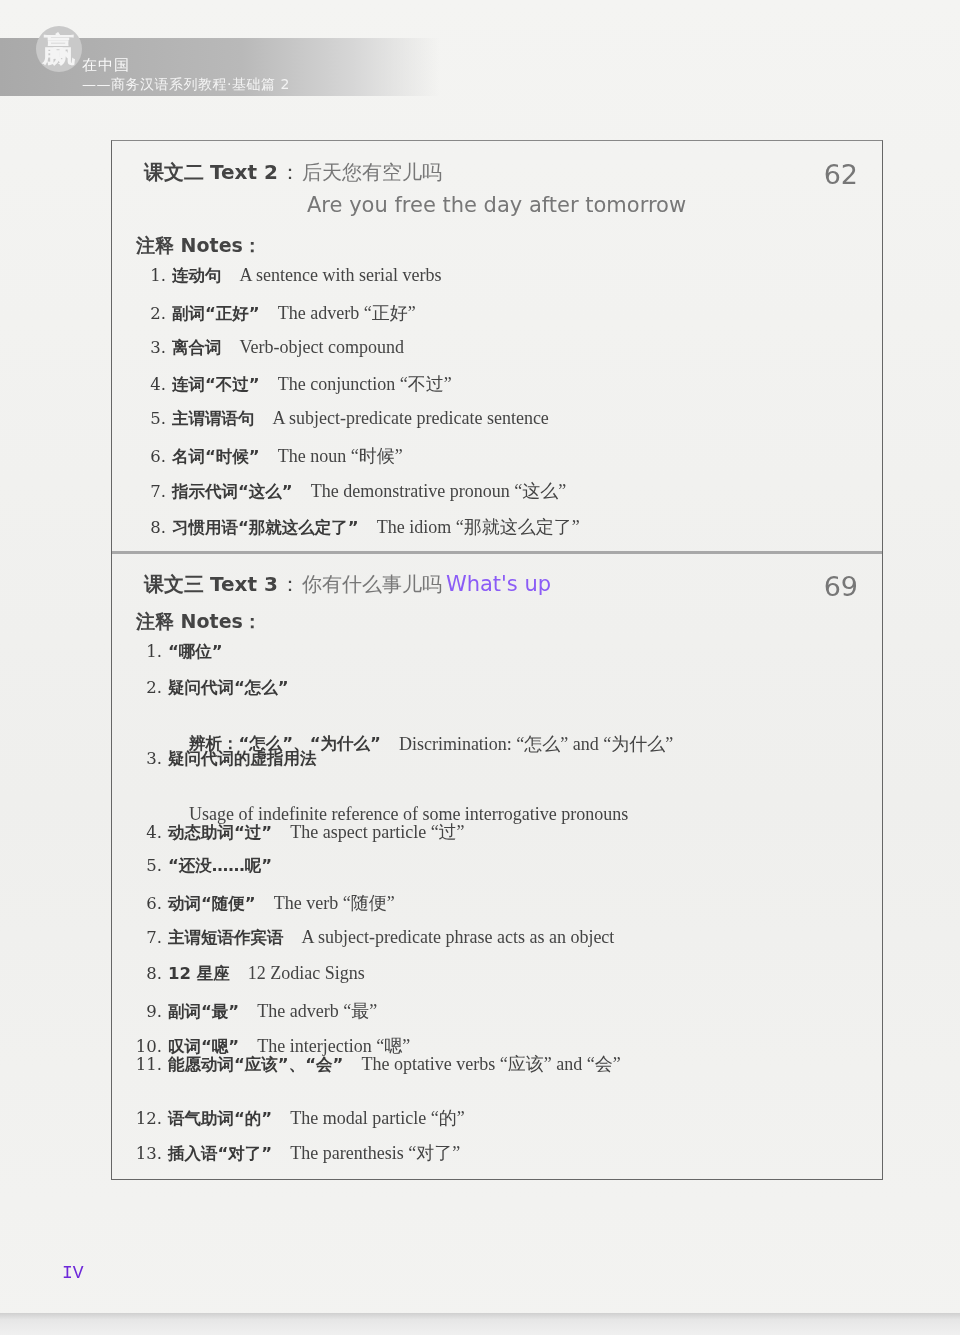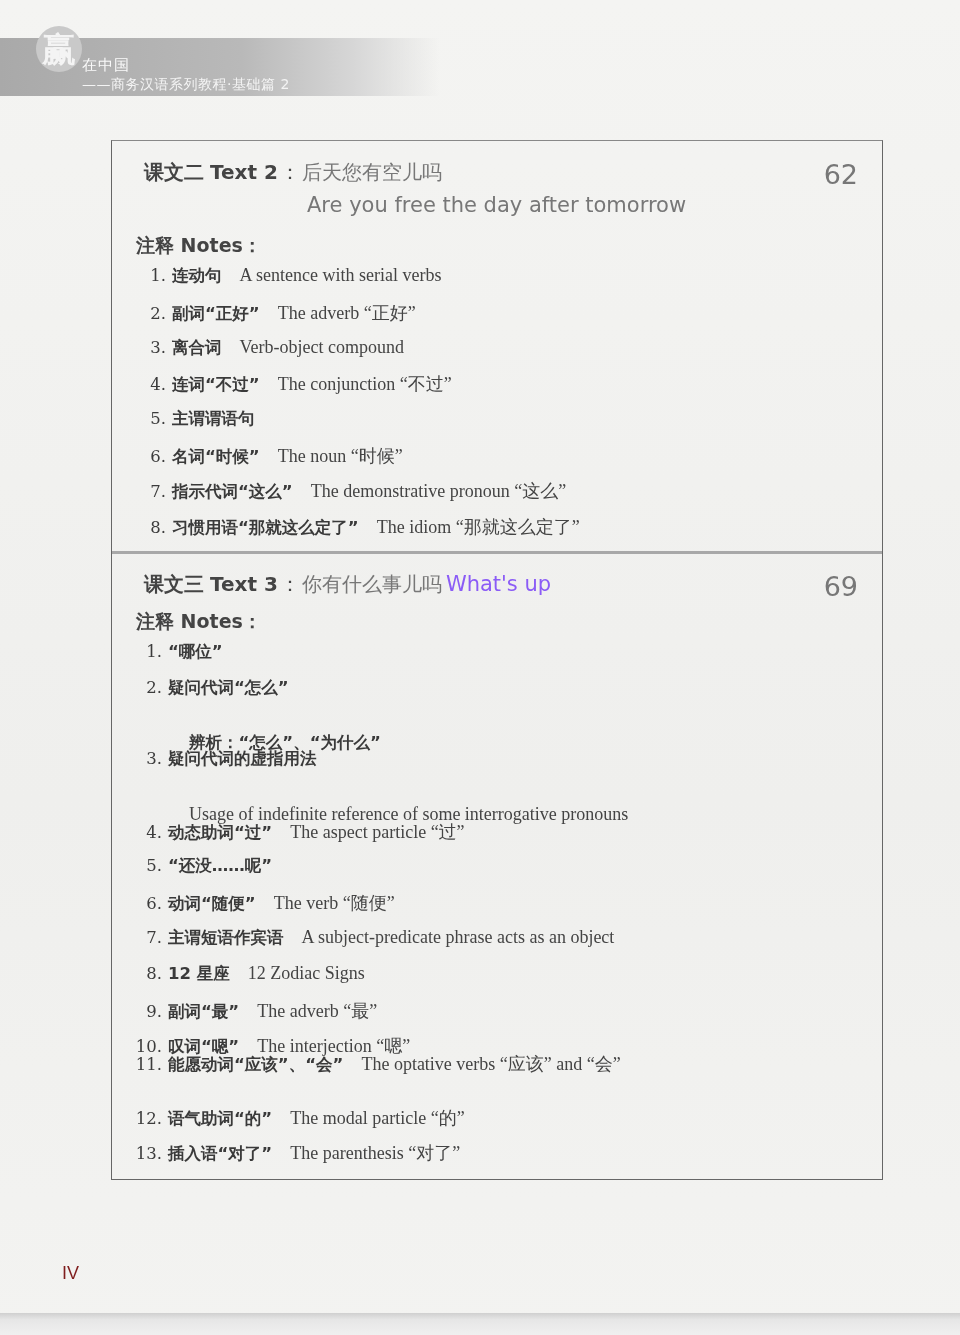--- a/index.html
+++ b/index.html
@@ -172,23 +172,23 @@
       white-space: nowrap;
       font-size: 16.5px;
       display: flex;
       align-items: center;
       margin-top: 20px;
     }
     .folio {
       position: absolute;
       left: 62px;
       top: 1263px;
-      font-family: Liberation Sans, sans-serif;
+      font-family: Liberation Mono, monospace;
       font-size: 18px;
-      color: #7f1d1d;
+      color: #6d28d9;
     }
     .bottom-edge {
       position: absolute;
       left: 0;
       right: 0;
       top: 1313px;
       height: 22px;
       background: linear-gradient(180deg, #cfcfcf 0%, #e6e6e6 30%, #f0f0f0 100%);
     }
   </style>
@@ -231,20 +231,21 @@
         <span class="note-en">Verb-object compound</span>
       </div>
       <div class="note-item" style="left:16px; top:231px;">
         <span class="note-num">4.</span>
         <span class="note-cn">连词“不过”</span>
         <span class="note-en">The conjunction “不过”</span>
       </div>
       <div class="note-item" style="left:16px; top:267px;">
         <span class="note-num">5.</span>
         <span class="note-cn">主谓谓语句</span>
+        <span class="note-en">A subject-predicate predicate sentence</span>
       </div>
       <div class="note-item" style="left:16px; top:303px;">
         <span class="note-num">6.</span>
         <span class="note-cn">名词“时候”</span>
         <span class="note-en">The noun “时候”</span>
       </div>
       <div class="note-item" style="left:16px; top:338px;">
         <span class="note-num">7.</span>
         <span class="note-cn">指示代词“这么”</span>
         <span class="note-en">The demonstrative pronoun “这么”</span>
@@ -270,20 +271,21 @@
       <div class="note-item" style="left:12px; top:86px;">
         <span class="note-num">1.</span>
         <span class="note-cn">“哪位”</span>
       </div>
       <div class="note-item" style="left:12px; top:122px;">
         <span class="note-num">2.</span>
         <span class="note-cn">疑问代词“怎么”</span>
       </div>
       <div class="note-sub" style="left:77px; top:157px;">
         <span class="note-cn">辨析：“怎么”、“为什么”</span>
+        <span class="note-en">Discrimination: “怎么” and “为什么”</span>
       </div>
       <div class="note-item" style="left:12px; top:193px;">
         <span class="note-num">3.</span>
         <span class="note-cn">疑问代词的虚指用法</span>
       </div>
       <div class="note-sub" style="left:77px; top:229px;">
         <span class="note-en">Usage of indefinite reference of some interrogative pronouns</span>
       </div>
       <div class="note-item" style="left:12px; top:265px;">
         <span class="note-num">4.</span>

